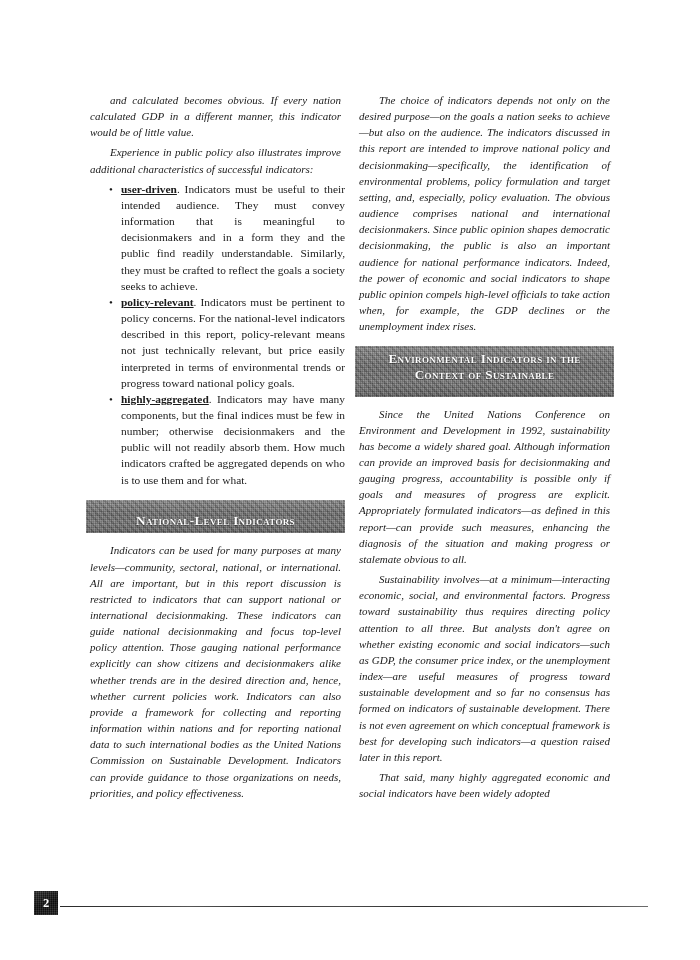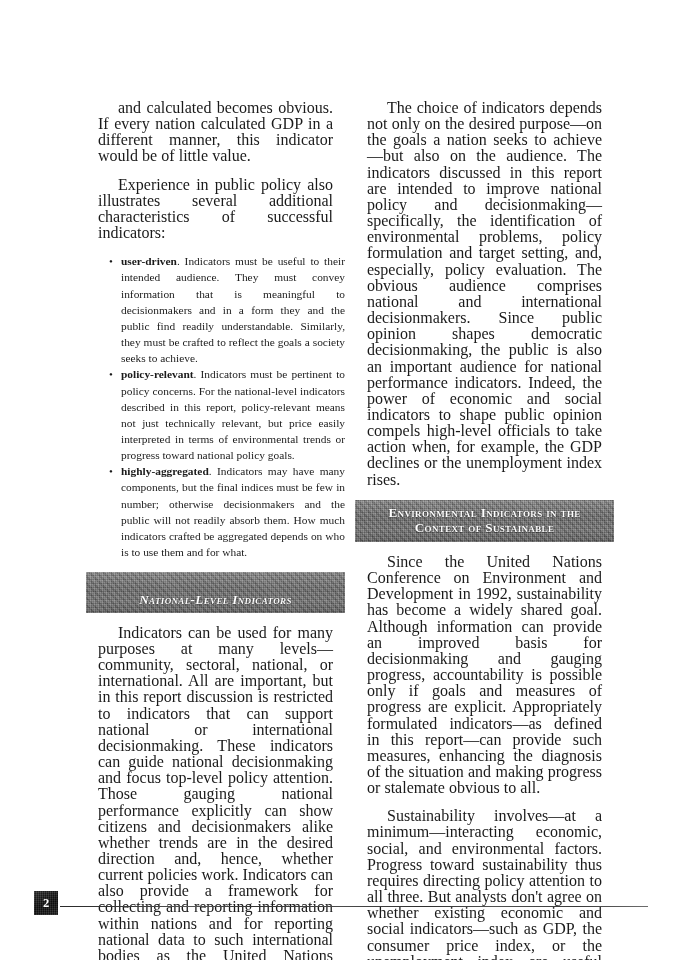--- a/index.html
+++ b/index.html
@@ -33,27 +33,28 @@
     height: 780px;
     display: flex;
     gap: 10px;
   }
   .column {
     width: 259px;
     flex: 0 0 259px;
   }
 
   p.body {
-    margin: 12px;
-    font-size: 16px;
+    margin: 4px;
+    font-size: 11px;
     line-height: 16.15px;
     text-align: justify;
     text-indent: 20px;
     letter-spacing: 0.0px;
     word-spacing: 0.1px;
+    font-style: italic;
     -webkit-font-smoothing: antialiased;
   }
 
   ul.char-list {
     margin: 0;
     padding: 0;
     list-style: none;
   }
   ul.char-list > li {
     position: relative;
@@ -65,20 +66,21 @@
   }
   ul.char-list > li .bullet {
     position: absolute;
     left: 23px;
     top: 0;
     font-size: 11px;
     line-height: 16.15px;
   }
   ul.char-list > li .term {
     font-weight: bold;
+    text-decoration: underline;
   }
 
   
   .banner {
     position: relative;
     margin: 12px 0 9px 0;
     padding: 4px 6px 5px 6px;
     box-sizing: border-box;
     width: 259px;
     text-align: center;
@@ -108,22 +110,22 @@
     font-size: 13.2px;
     line-height: 15.6px;
     letter-spacing: 0.35px;
     font-variant: small-caps;
     text-transform: none;
     text-shadow: 0 0 1px rgba(0,0,0,0.55), 0 1px 1px rgba(0,0,0,0.35);
     position: relative;
     z-index: 2;
     white-space: nowrap;
   }
-  .banner.single { padding: 20px 6px 5px 6px; font-style: italic; }
-  .banner.triple { padding: 5px 6px 6px 6px; }
+  .banner.single { padding: 13px 6px 5px 6px; }
+  .banner.triple { padding: 5px 6px 14px 6px; }
 
   
   #footer {
     position: absolute;
     left: 34px;
     top: 891px;
     width: 632px;
     height: 30px;
   }
   #page-number-box {
@@ -163,21 +165,21 @@
 <body>
 
 <div id="page">
 
   <div id="columns">
 
     <div class="column">
 
       <p class="body">and calculated becomes obvious. If every nation calculated GDP in a different manner, this indicator would be of little value.</p>
 
-      <p class="body">Experience in public policy also illustrates several additional characteristics of successful indicators:</p>
+      <p class="body">Experience in public policy also illustrates improve additional characteristics of successful indicators:</p>
 
       <ul class="char-list">
         <li>
           <span class="bullet">•</span>
           <span class="term">user-driven</span><span>. Indicators must be useful to their intended audience. They must convey information that is meaningful to decisionmakers and in a form they and the public find readily understandable. Similarly, they must be crafted to reflect the goals a society seeks to achieve.</span>
         </li>
         <li>
           <span class="bullet">•</span>
           <span class="term">policy-relevant</span><span>. Indicators must be pertinent to policy concerns. For the national-level indicators described in this report, policy-relevant means not just technically relevant, but price easily interpreted in terms of environmental trends or progress toward national policy goals.</span>
         </li>

